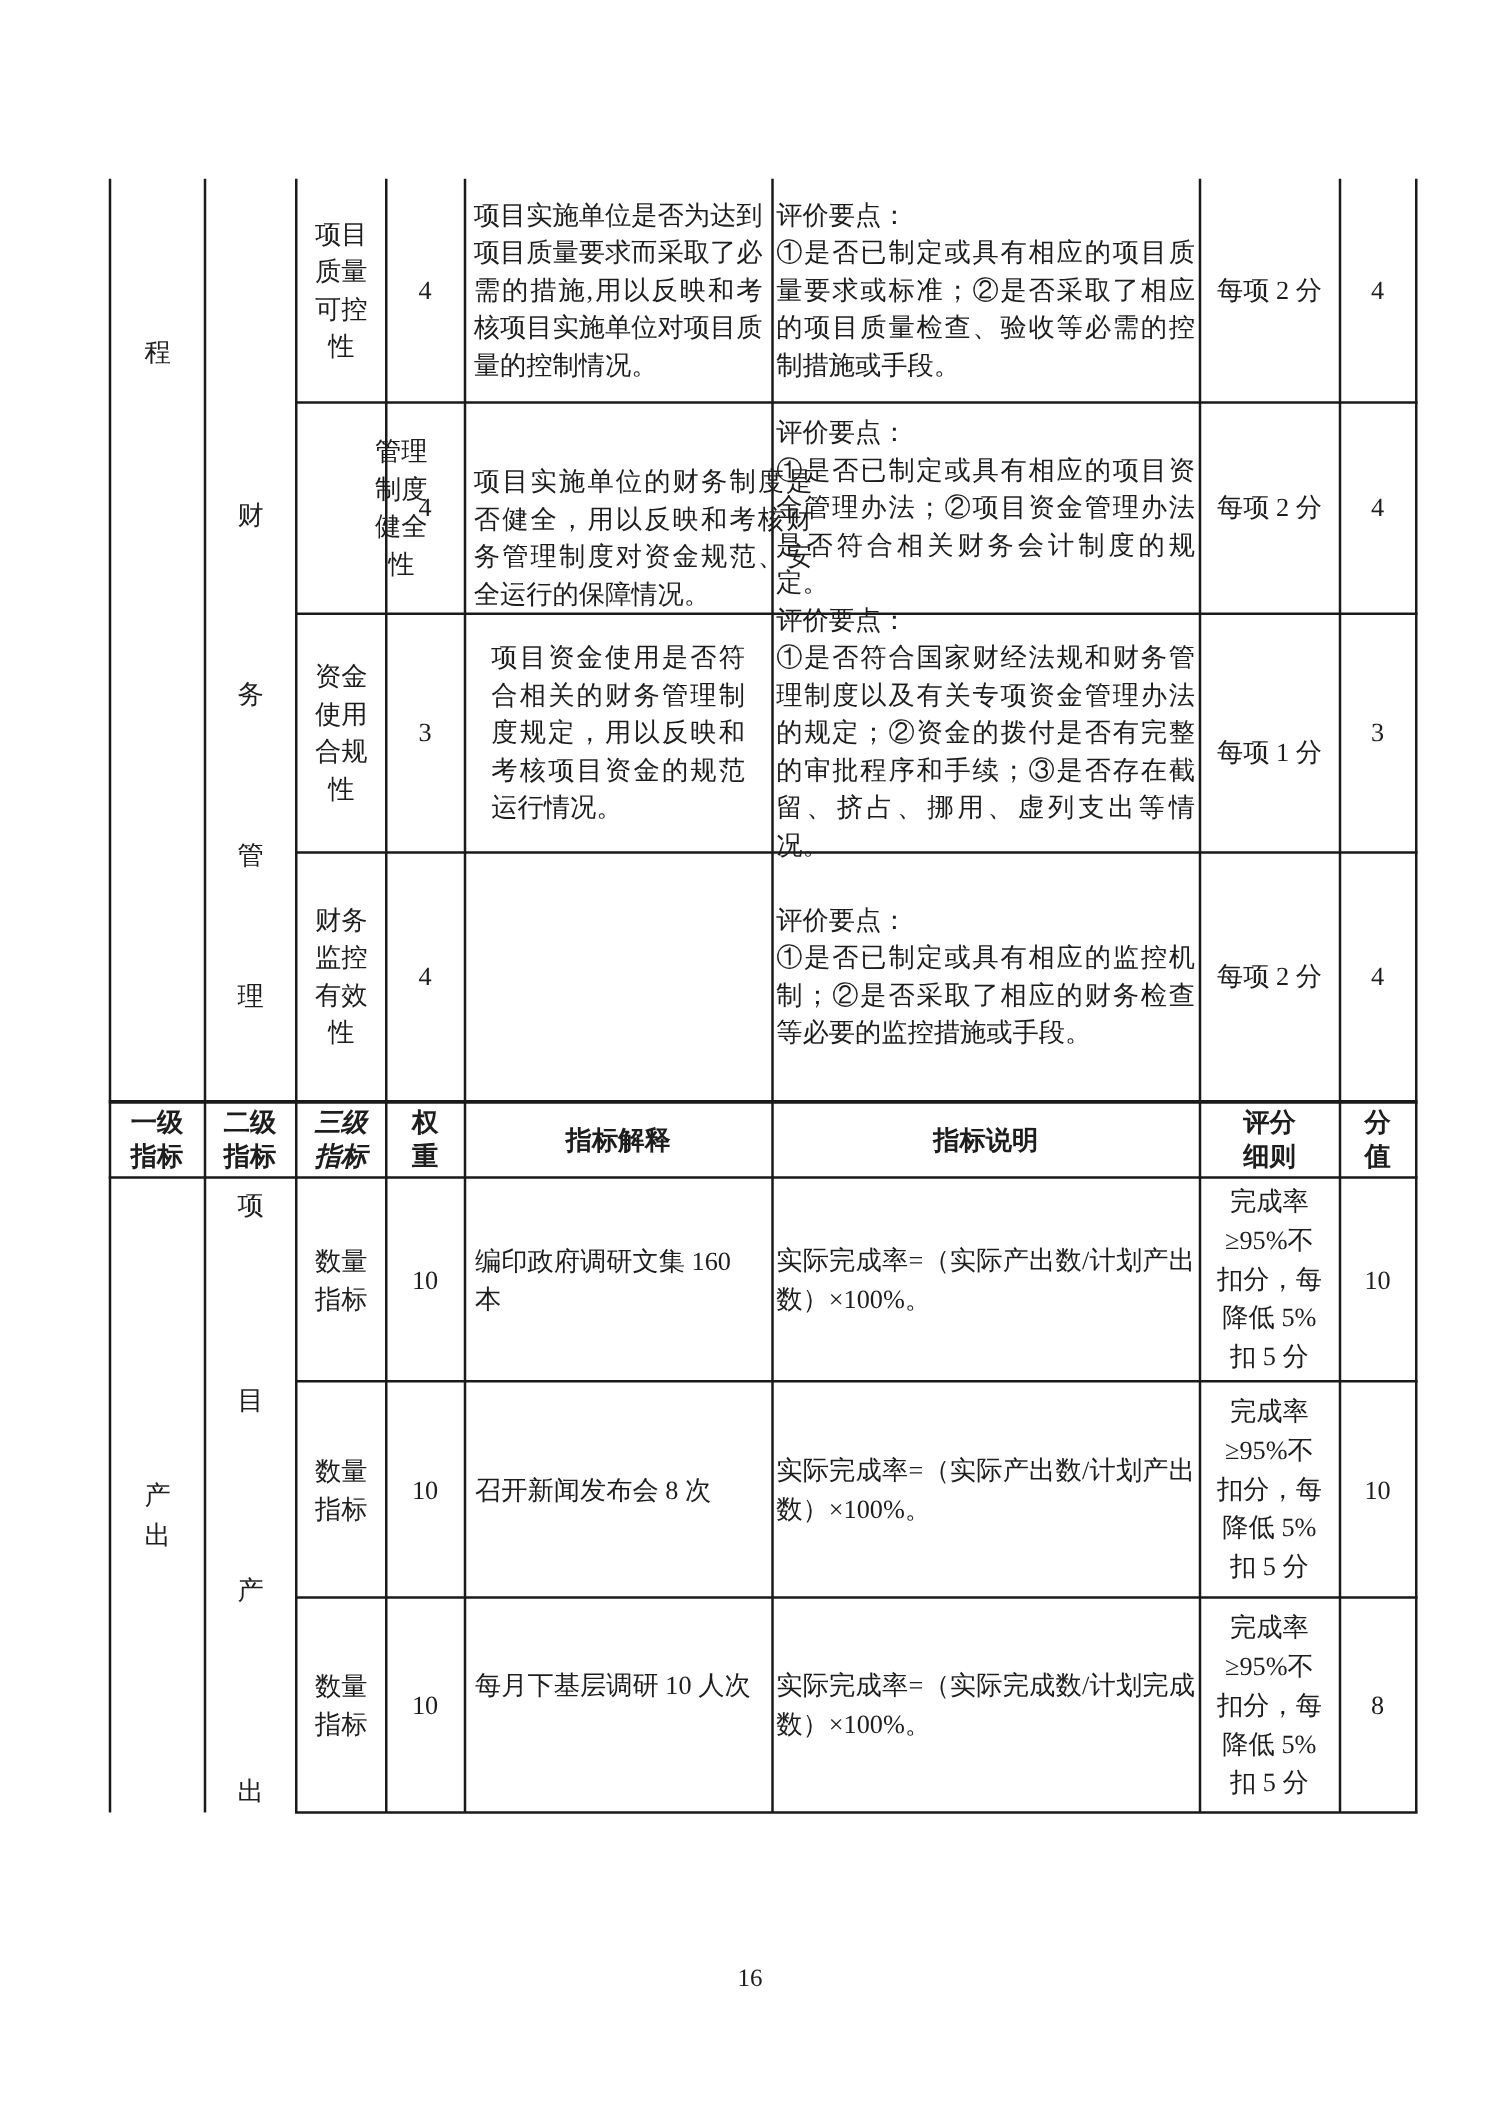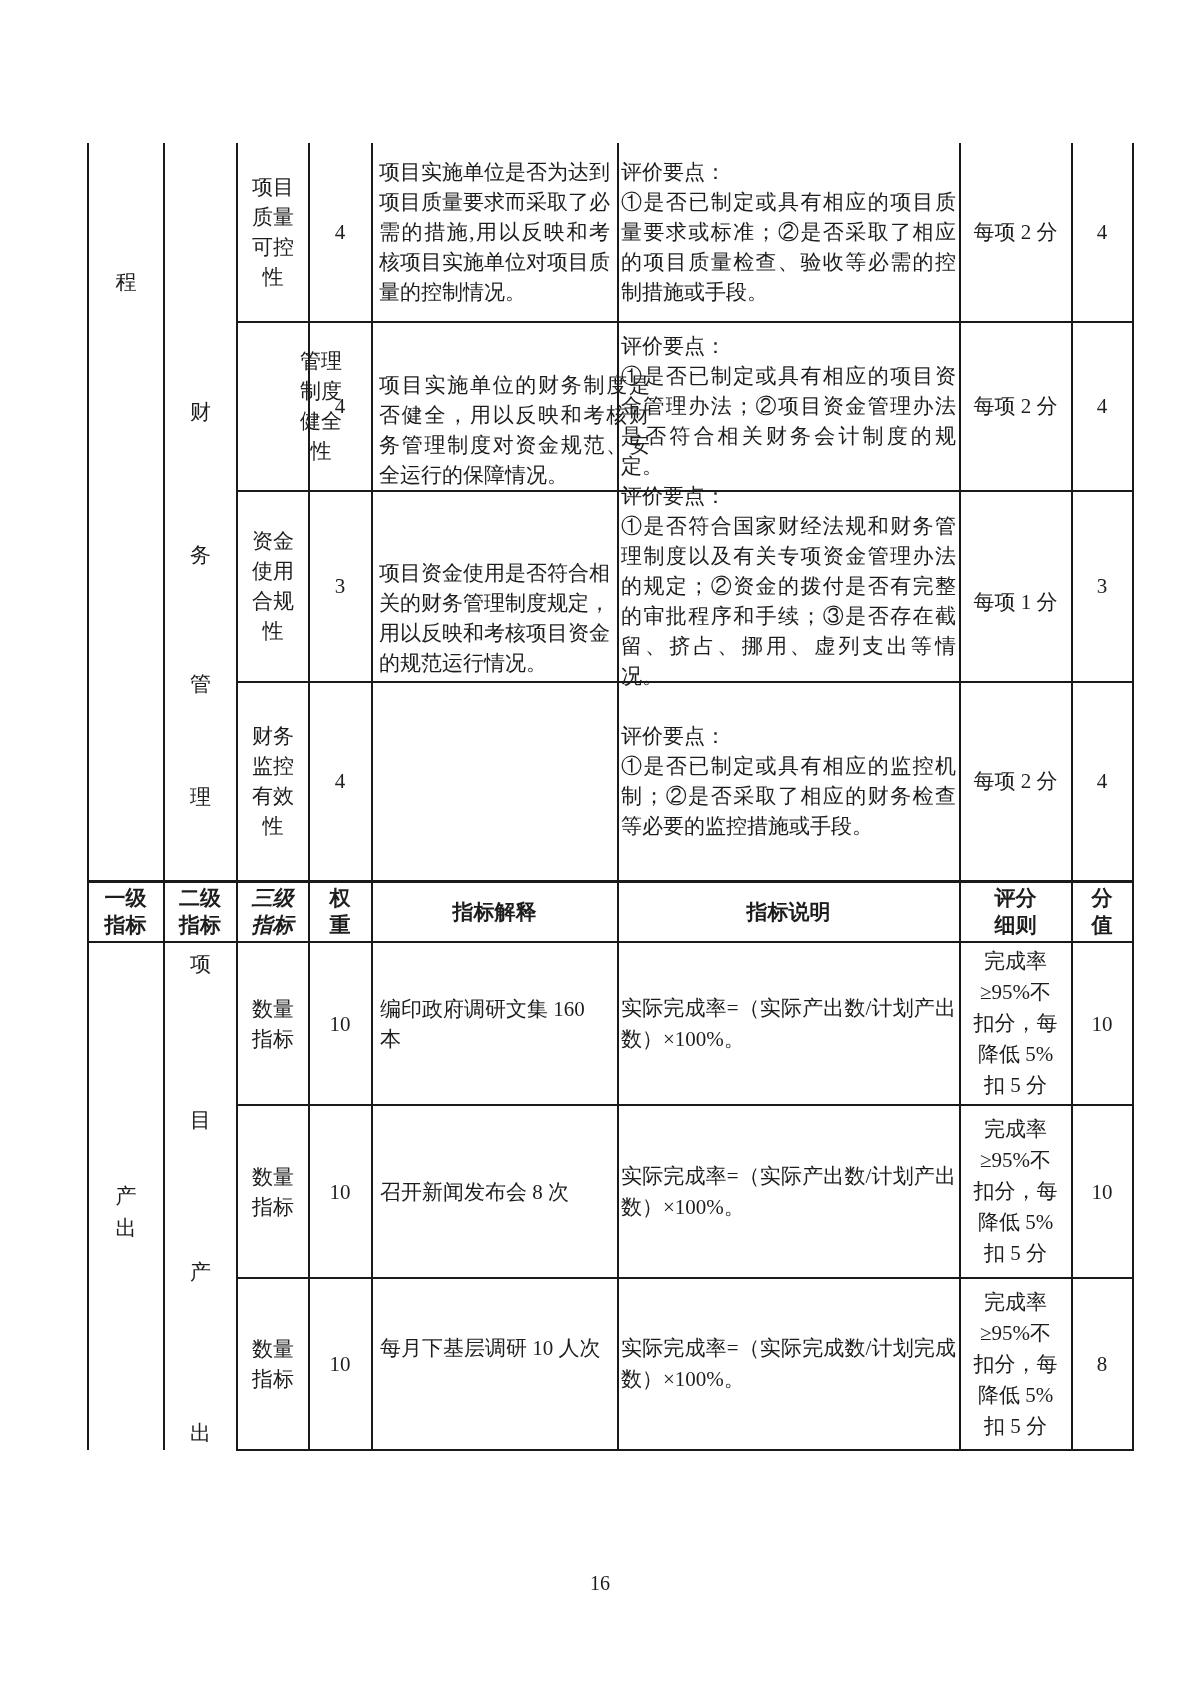--- a/index.html
+++ b/index.html
@@ -86,21 +86,21 @@
   <div class="cell txt" style="left:618px; top:321px; width:341px; height:169px; padding:0 3px; box-sizing:border-box;"><span>评价要点：
 ①是否已制定或具有相应的项目资金管理办法；②项目资金管理办法是否符合相关财务会计制度的规定。</span></div>
   <div class="cell ctr" style="left:960px; top:321px; width:111px; height:169px;"><span>每项 2 分</span></div>
   <div class="cell ctr" style="left:1072px; top:321px; width:60px; height:169px;"><span>4</span></div>
 
   <div class="cell ctr" style="left:237px; top:490px; width:72px; height:191px;"><span>资金
 使用
 合规
 性</span></div>
   <div class="cell ctr" style="left:309px; top:490px; width:62px; height:191px;"><span>3</span></div>
-  <div class="cell txt" style="left:372px; top:490px; width:245px; height:191px; padding:0 7px; box-sizing:border-box;margin-top:32px;"><span>项目资金使用是否符合相关的财务管理制度规定，用以反映和考核项目资金的规范运行情况。</span></div>
+  <div class="cell txt" style="left:372px; top:490px; width:245px; height:191px; padding:0 21px; box-sizing:border-box;"><span>项目资金使用是否符合相关的财务管理制度规定，用以反映和考核项目资金的规范运行情况。</span></div>
   <div class="cell txt" style="left:618px; top:490px; width:341px; height:191px; padding:0 3px; box-sizing:border-box;"><span>评价要点：
 ①是否符合国家财经法规和财务管理制度以及有关专项资金管理办法的规定；②资金的拨付是否有完整的审批程序和手续；③是否存在截留、挤占、挪用、虚列支出等情况。</span></div>
   <div class="cell ctr" style="left:960px; top:506px; width:111px; height:191px;"><span>每项 1 分</span></div>
   <div class="cell ctr" style="left:1072px; top:490px; width:60px; height:191px;"><span>3</span></div>
 
   <div class="cell ctr" style="left:237px; top:681px; width:72px; height:199px;"><span>财务
 监控
 有效
 性</span></div>
   <div class="cell ctr" style="left:309px; top:681px; width:62px; height:199px;"><span>4</span></div>

